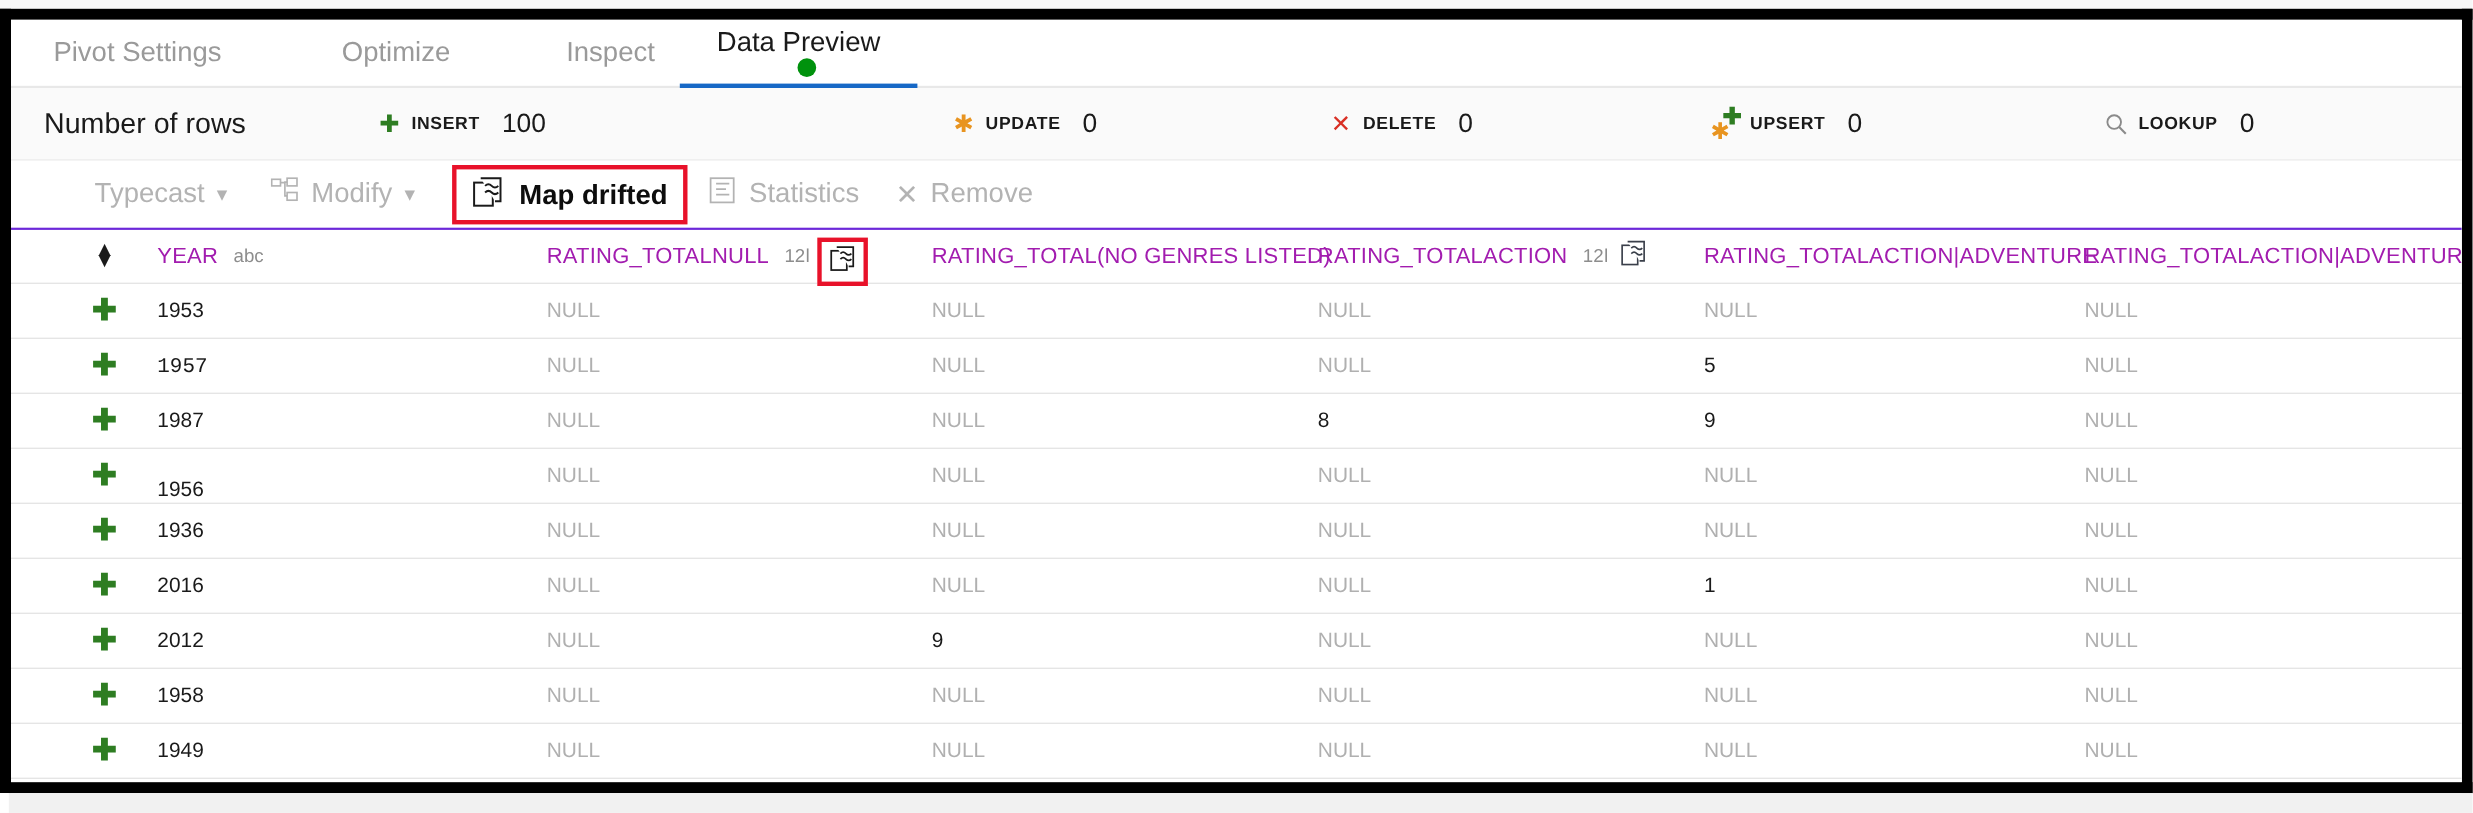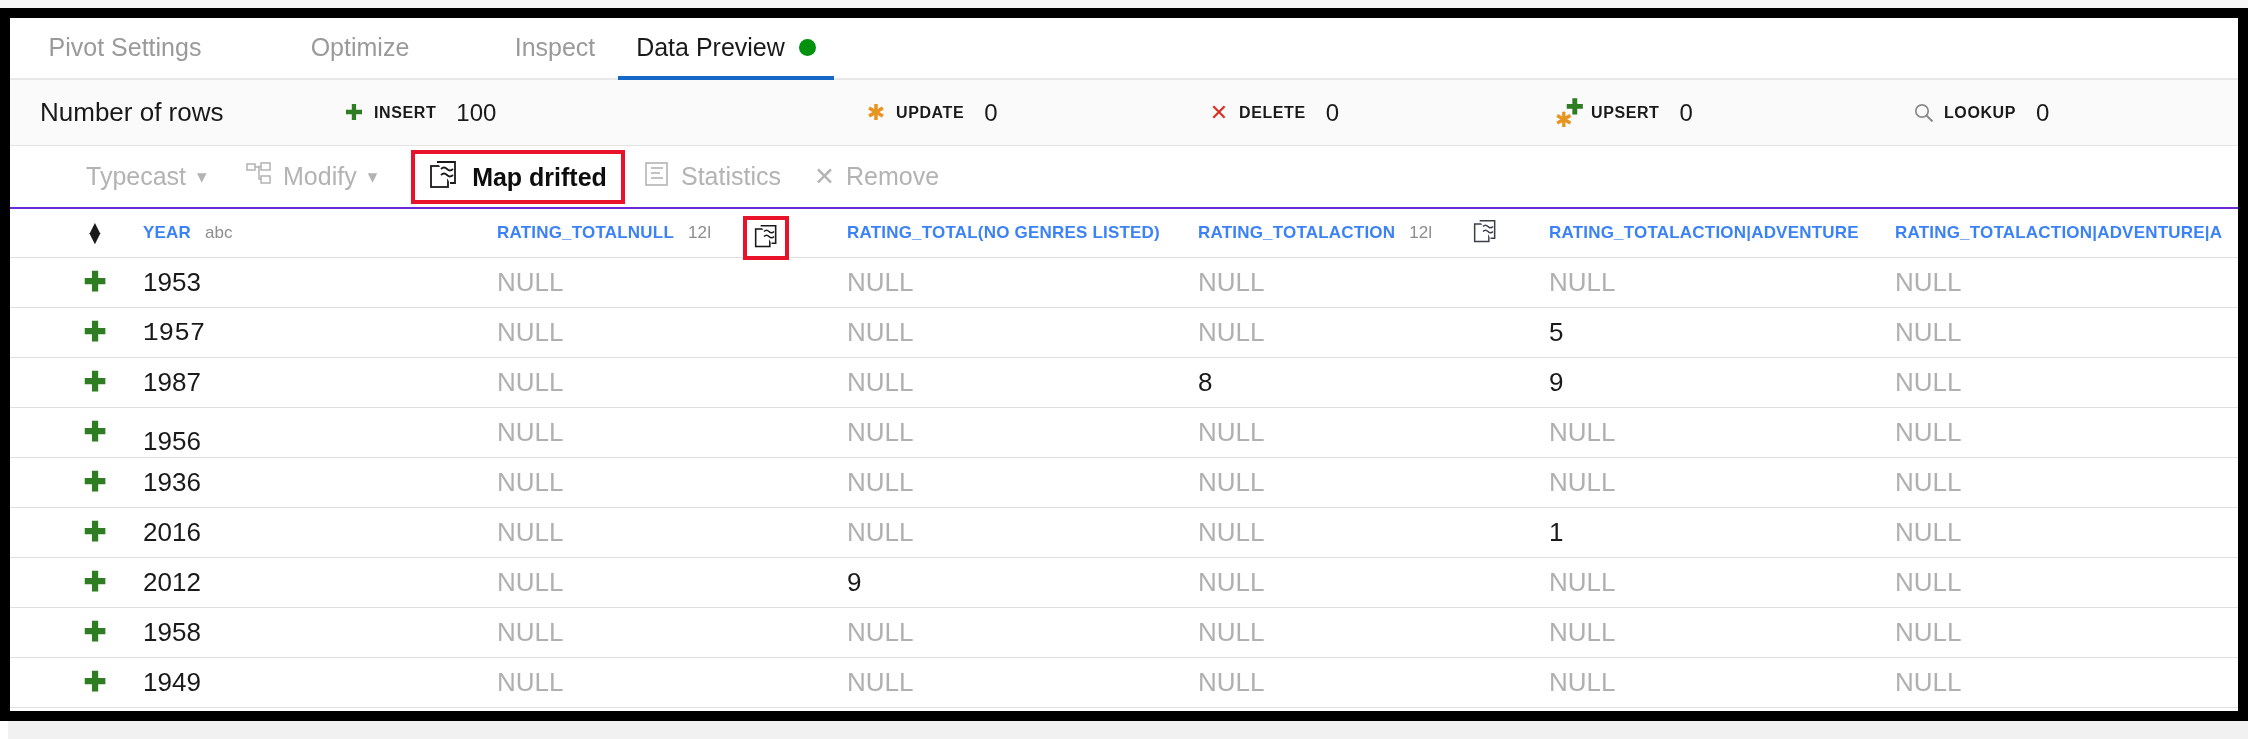--- a/index.html
+++ b/index.html
@@ -37,21 +37,21 @@
     display:flex; align-items:flex-end;
   }
   .tab {
     position:relative;
     height:62px;
     display:flex; align-items:center; justify-content:center;
     font-size:25px; color:#9a9a9a;
     padding:0 10px;
     white-space:nowrap;
   }
-  .tab.active { color:#1a1a1a; }
+  .tab.active { color:#1a1a1a;flex-direction:column; }
   .tab.active::after {
     content:""; position:absolute; left:0; right:0; bottom:-2px; height:4px; background:#1668c6;
   }
   .tab .dot { width:17px; height:17px; border-radius:50%; background:#00920d; margin-left:14px; display:inline-block; }
 
   
   .statsbar {
     position:relative; height:66px; width:100%;
     background:#fafafa;
     border-bottom:1px solid #e3e3e3;
@@ -83,23 +83,23 @@
     position:absolute; border:4px solid #e8122a; background:#fff;
     display:flex; align-items:center; justify-content:center; gap:13px;
   }
 
   
   .grid { position:relative; width:100%; }
   .row { position:relative; height:auto; border-bottom:1px solid #dfdfdf; }
   .hrow { height:49px; }
   .drow { height:50px; }
   .cell { position:absolute; top:0; height:100%; display:flex; align-items:center; }
-  .hdr-text { font-size:17px; font-weight:bold; color:#3b82f6; letter-spacing:.2px; white-space:nowrap; }
+  .hdr-text { font-size:20px; font-weight:normal; color:#a21caf; letter-spacing:.2px; white-space:nowrap; }
   .type-tag { font-size:17px; color:#8d8d8d; margin-left:14px; white-space:nowrap; }
-  .val { font-size:26px; color:#1a1a1a; }
+  .val { font-size:19px; color:#1a1a1a; }
   .val.null { color:#b0b0b0; }
   .plus { color:#2e7d22; font-size:27px; font-weight:bold; line-height:1; }
   .sortarrows { display:flex; flex-direction:column; align-items:center; line-height:0.55; font-size:19px; color:#1a1a1a; }
   .hdr-redbox { position:absolute; border:4px solid #e8122a; background:#fff; display:flex; align-items:center; justify-content:center; }
   .cut-row { overflow:hidden; }
 </style>
 </head>
 <body>
 
 <div id="screen">

